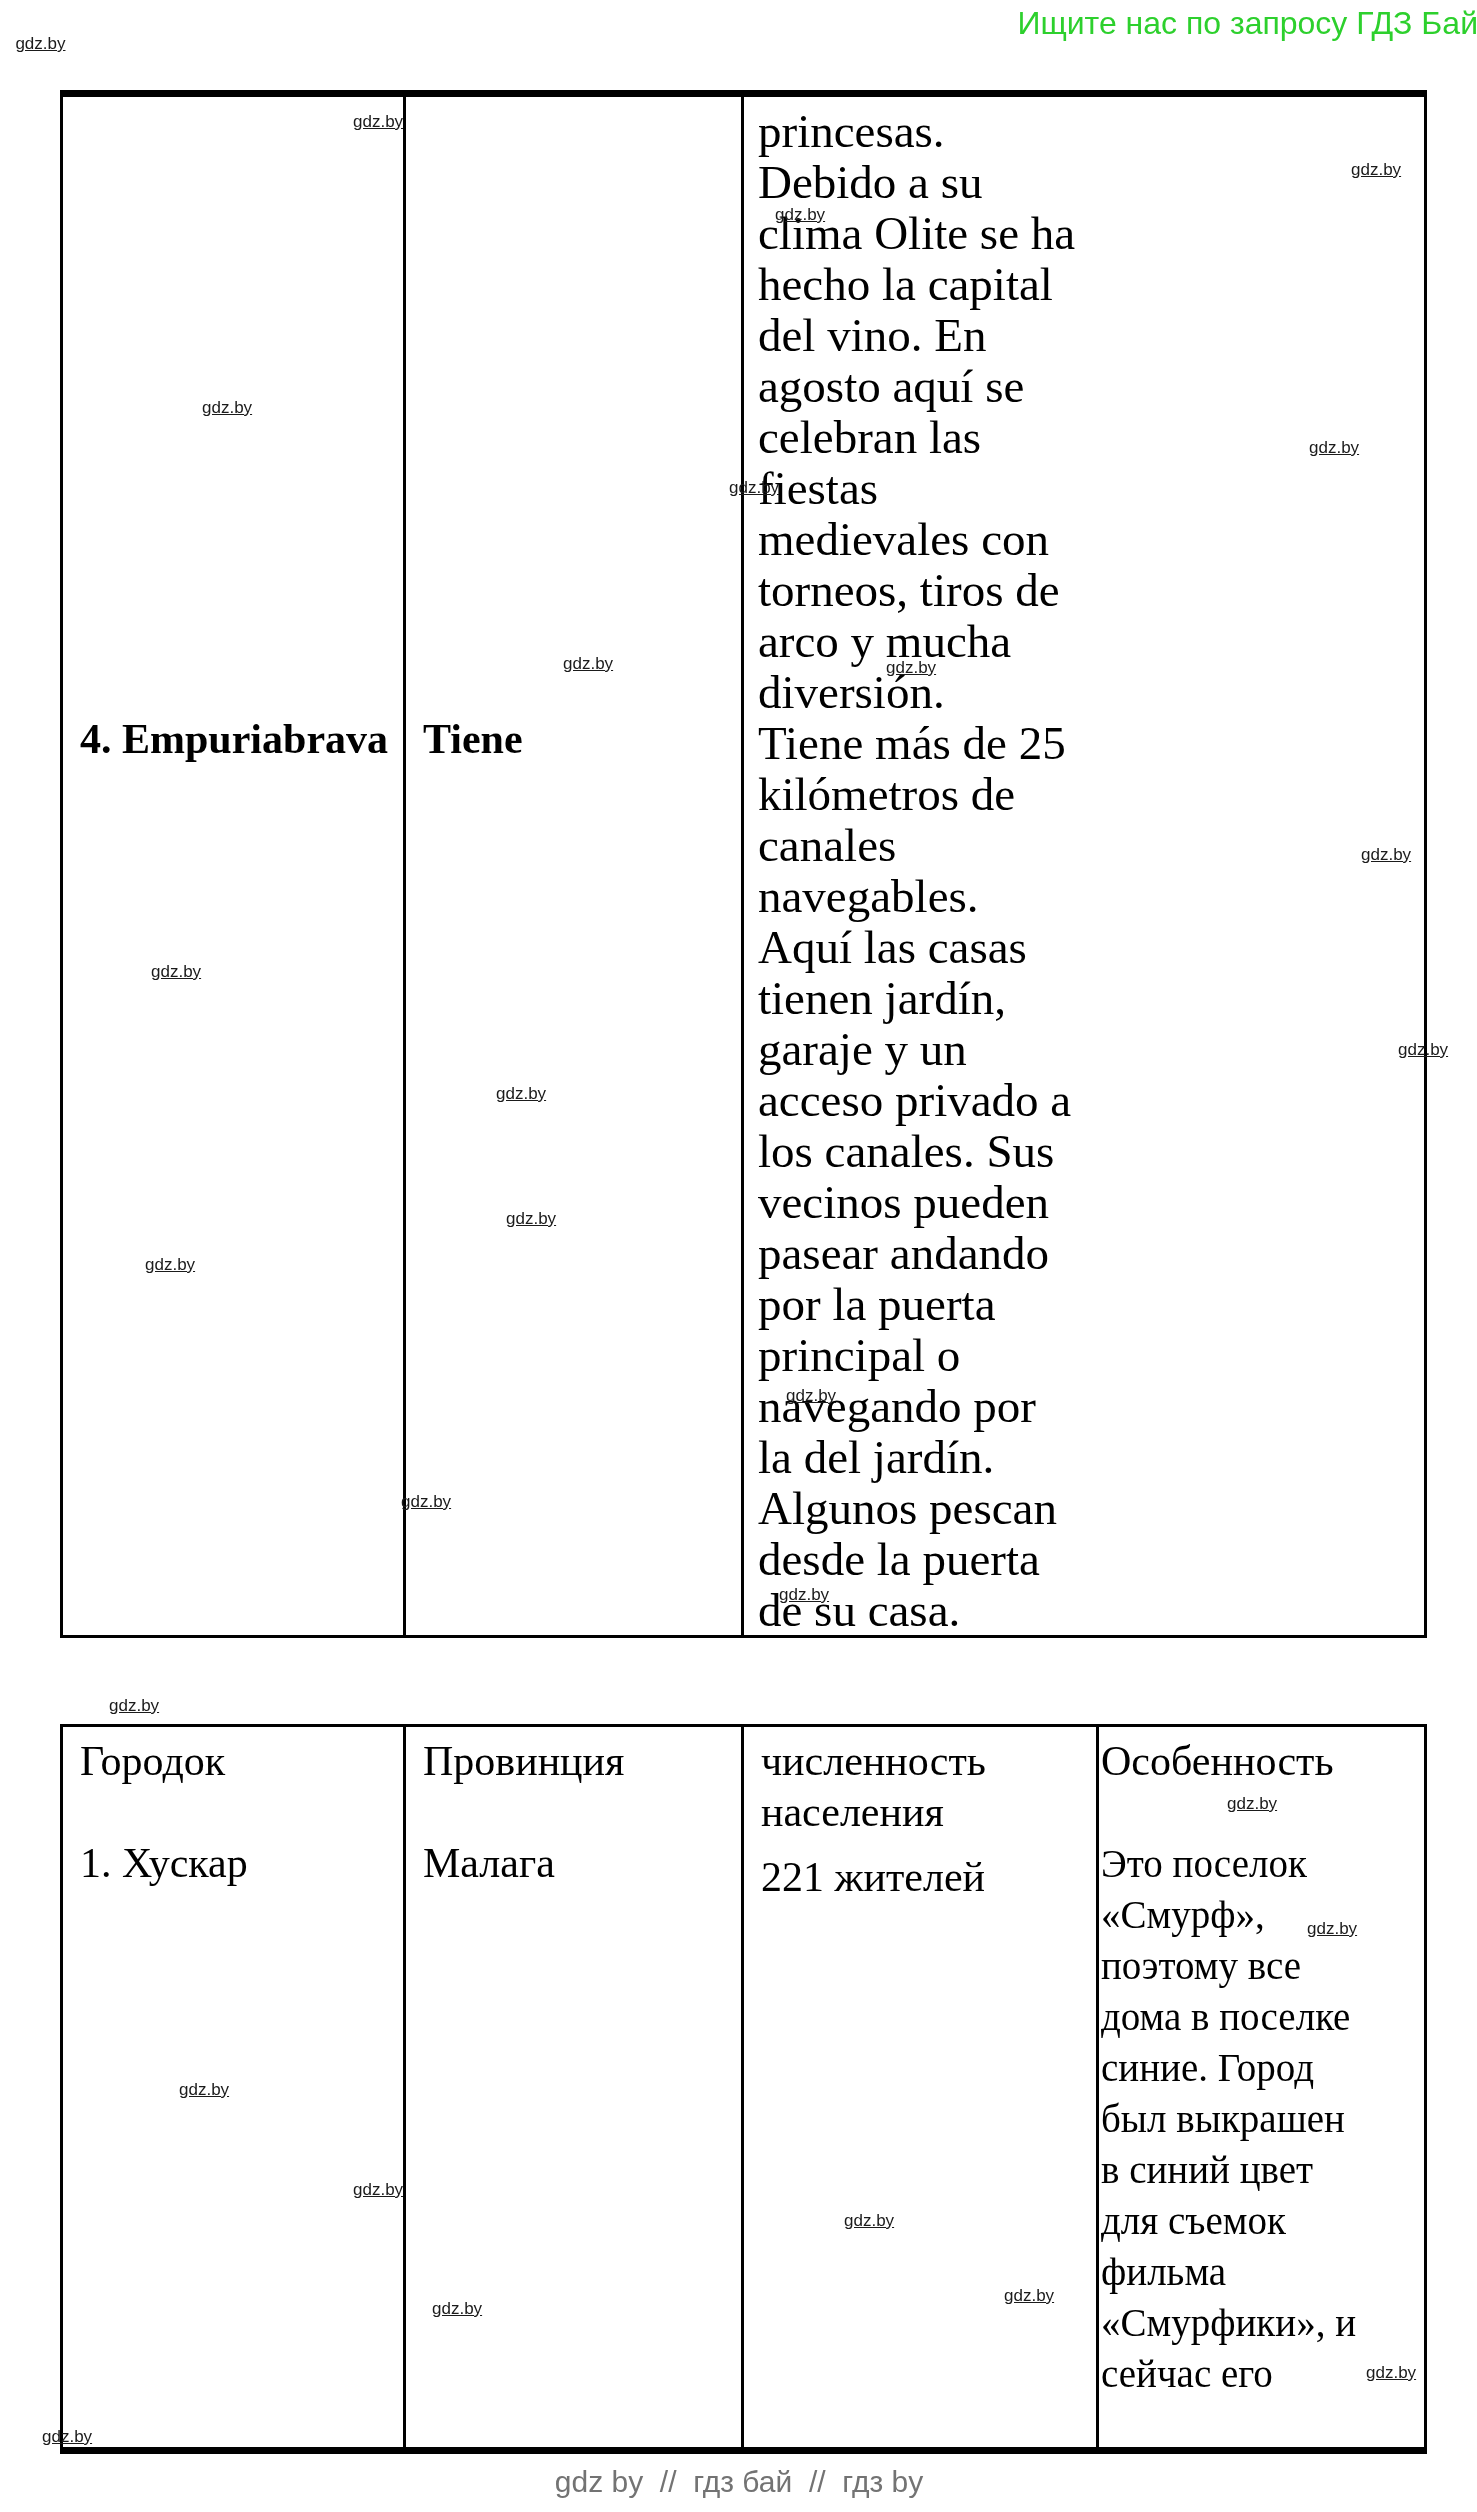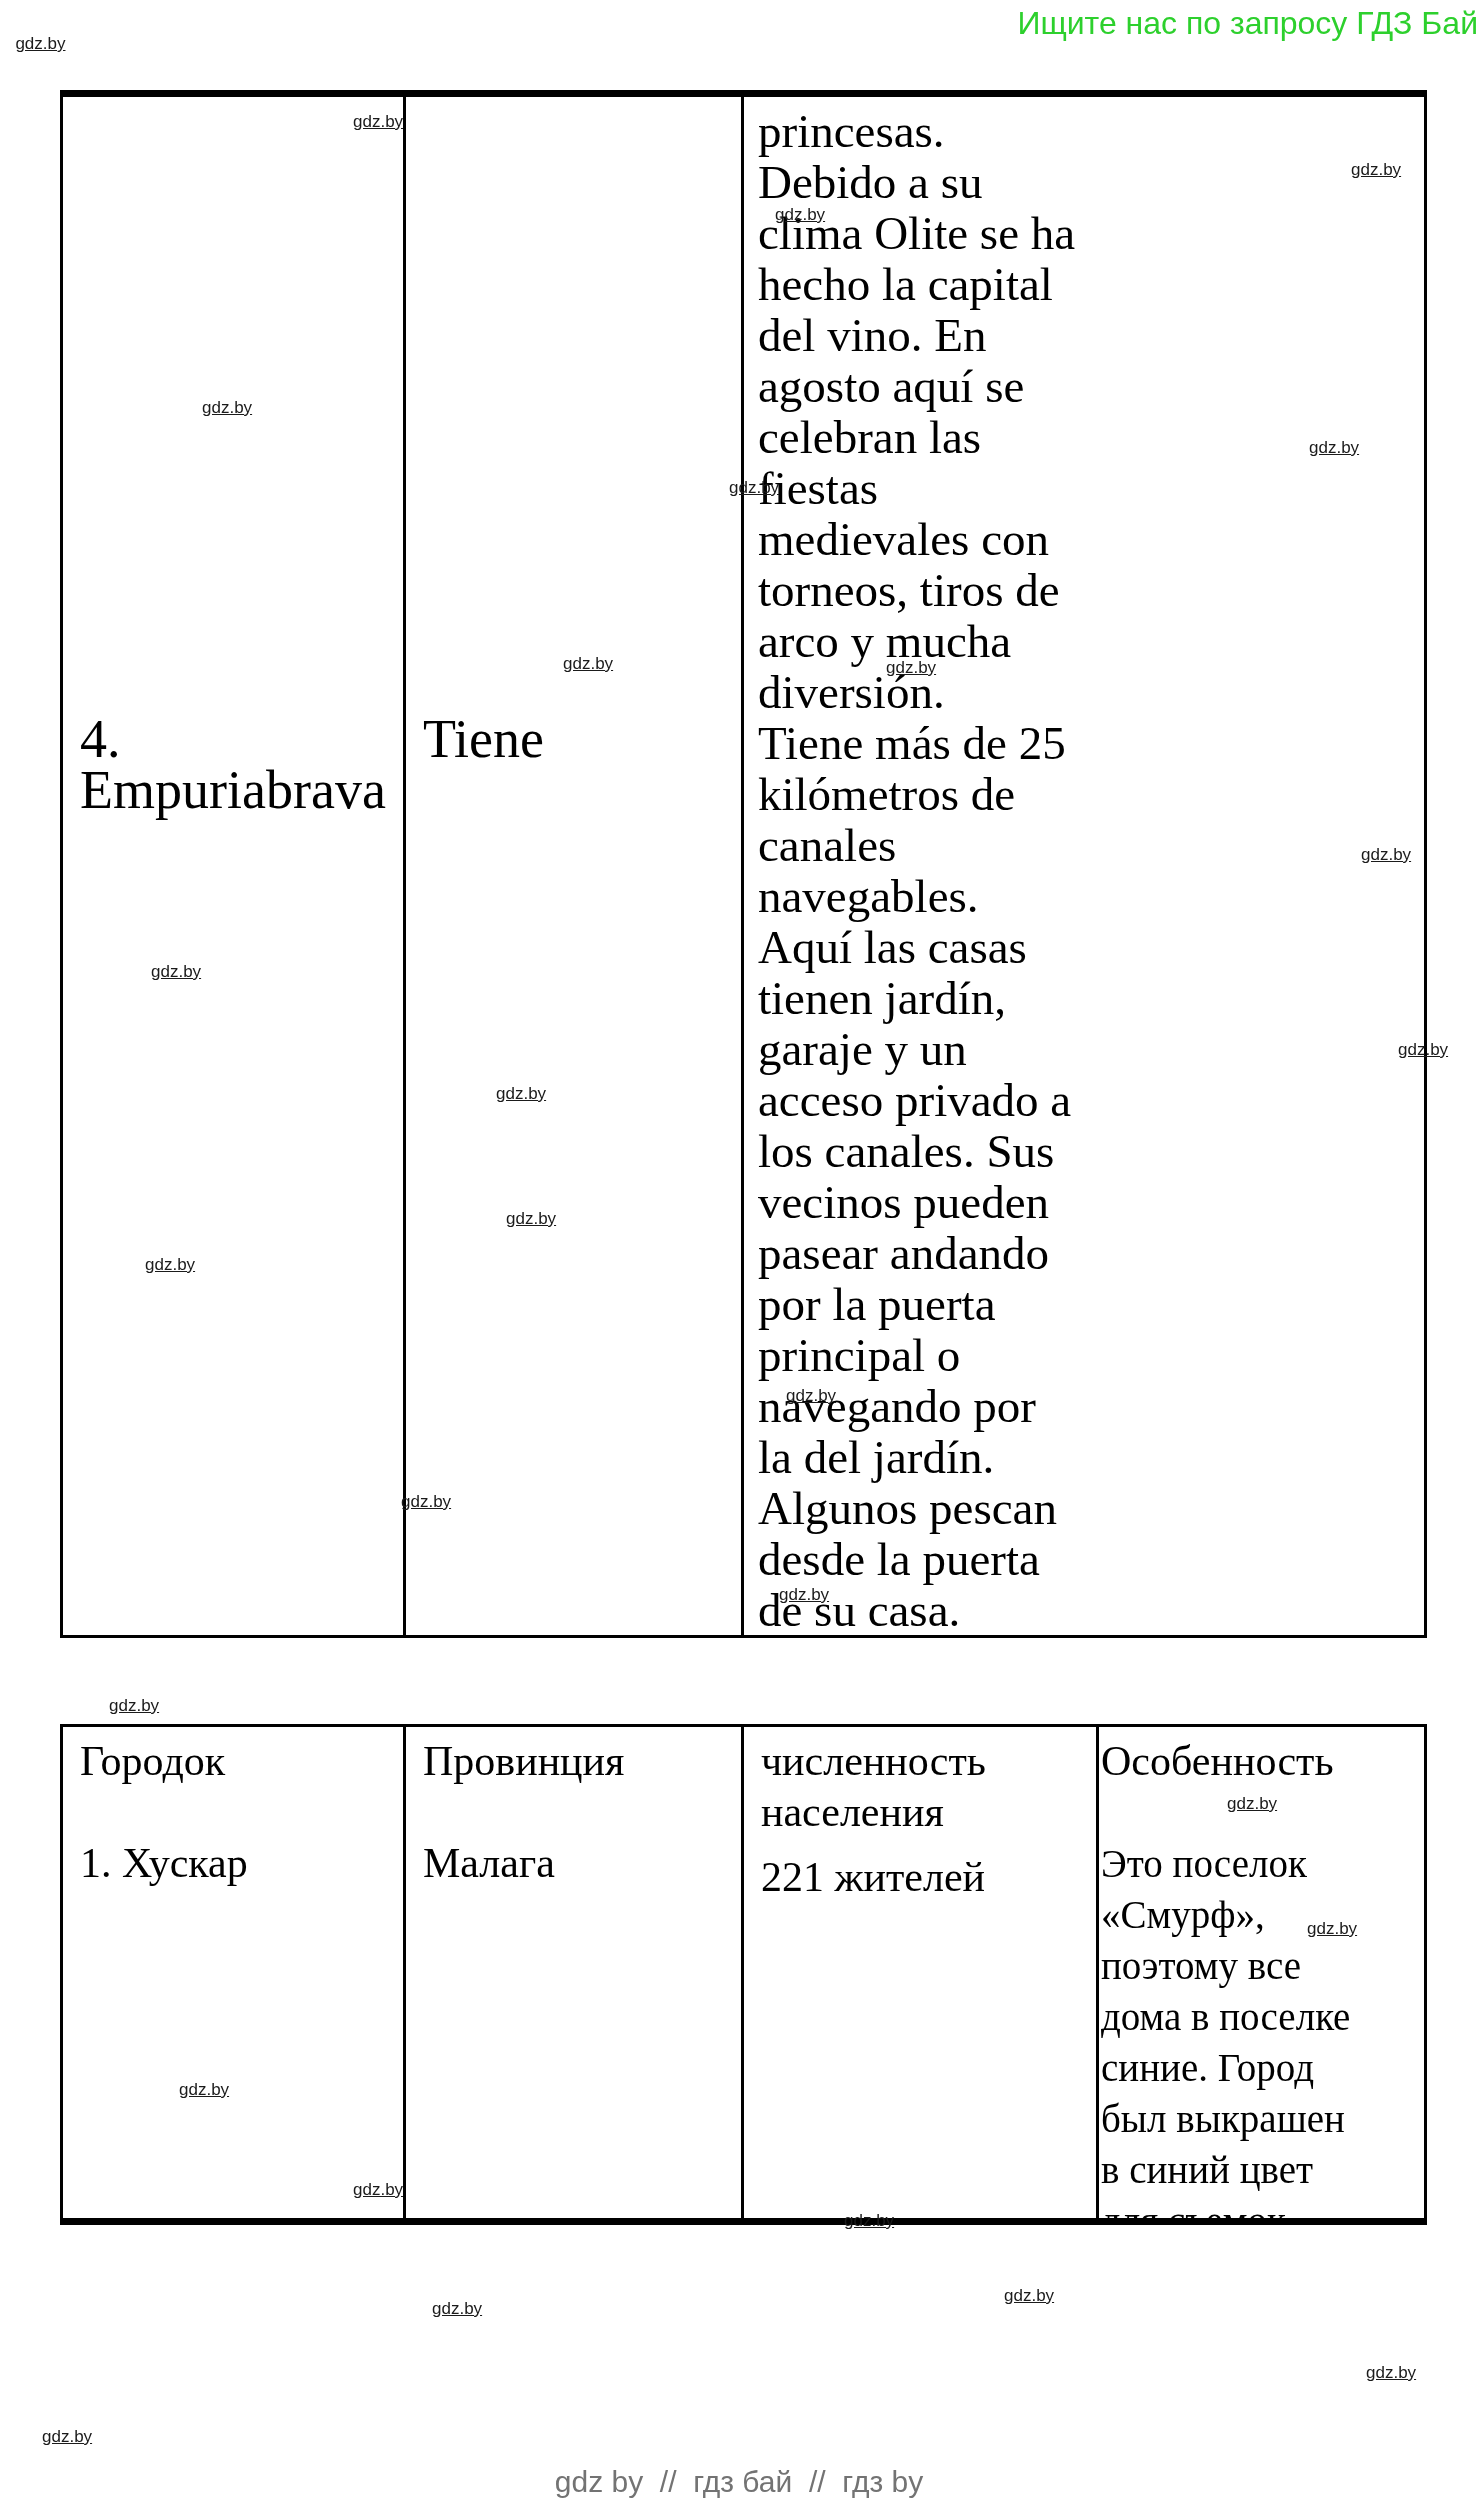--- a/index.html
+++ b/index.html
@@ -24,33 +24,34 @@
   }
   
   .tbl {
     position:absolute; left:60px; width:1367px;
     box-sizing:border-box;
     border:3.1px solid #000;
     display:flex; flex-direction:row;
     background:transparent;
   }
   #table1 { top:90px;  height:1548px; border-top-width:7px; }
-  #table2 { top:1724px; height:501px;  border-bottom-width:7px; }
+  #table2 { top:1724px; height:730px;  border-bottom-width:7px; }
   .cell {
     box-sizing:border-box; position:relative;
     border-right:3.1px solid #000;
     overflow:hidden;
   }
   .cell:last-child { border-right:none; }
   .c1 { width:343px; } .c2 { width:338px; } .c3 { width:355px; } .c4 { flex:1; }
   
   .t1-label {
     padding:617px 0 0 17px;
-    font-size:54px; line-height:51px;
+    font-size:42px; line-height:51px;
     white-space:pre-line;
+    font-weight:bold;
   }
   .t1-feature {
     padding:9.3px 1.5px 0 14px;
     font-size:47px; line-height:51px;
     white-space:pre-line;
   }
   
   .t2-cell-inner { padding:9.3px 1.5px 0 17px; }
   .c4 .t2-cell-inner { padding-left:2px; }
   .t2-head {

